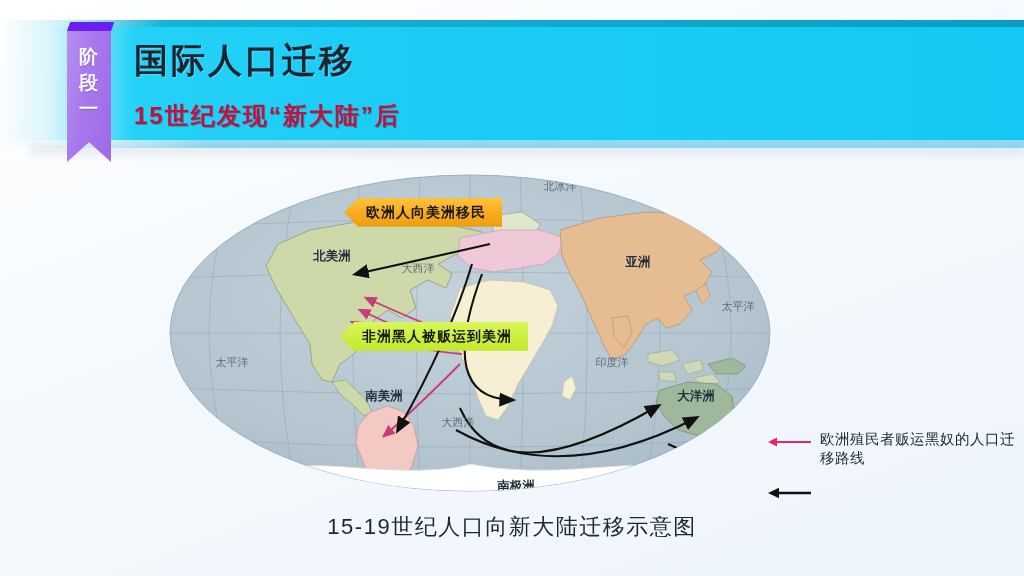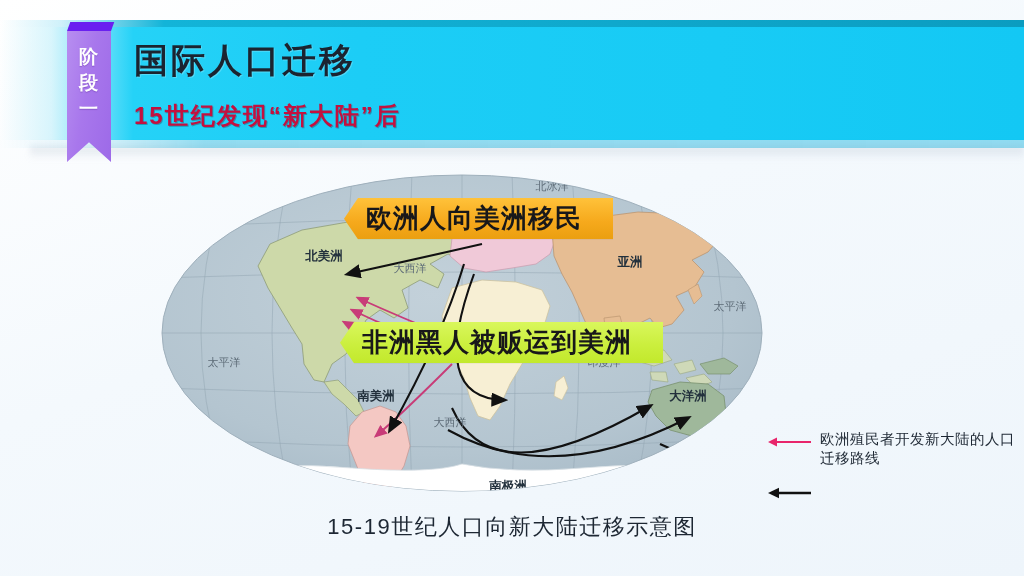--- a/index.html
+++ b/index.html
@@ -132,21 +132,21 @@
     font-weight: bold;
     color: #c4103f;
     letter-spacing: 2px;
     text-shadow: 1px 1px 0 rgba(40,20,30,0.30);
     white-space: nowrap;
   }
 
   
   #map-figure {
     position: absolute;
-    left: 152px;
+    left: 160px;
     top: 168px;
     width: 620px;
     height: 340px;
   }
   #map-svg { display: block; }
 
   
   .ocean-label {
     font-family: "Liberation Sans", "DejaVu Sans", sans-serif;
     font-size: 11px;
@@ -160,25 +160,25 @@
   }
   .watermark-label {
     font-family: "Liberation Sans", "DejaVu Sans", sans-serif;
     font-size: 9px;
     fill: #7e8c97;
   }
 
   
   .callout {
     position: absolute;
-    font-size: 26px;
+    font-size: 14px;
     font-weight: bold;
     color: #18181a;
     letter-spacing: 1px;
-    padding: 7px 31px 7px 22px;
+    padding: 7px 16px 7px 22px;
     white-space: nowrap;
     line-height: 1.05;
     box-sizing: border-box;
   }
   #callout-europe {
     left: 344px;
     top: 198px;
     background: linear-gradient(180deg, #ffc23a 0%, #f6a91c 58%, #eb9f10 100%);
     clip-path: polygon(14px 0, 100% 0, 100% 100%, 14px 100%, 0 50%);
     box-shadow: 2px 2px 3px rgba(90,70,20,0.28);
@@ -373,21 +373,21 @@
   <div class="legend-row">
     <svg class="legend-arrow" viewBox="0 0 44 16" xmlns="http://www.w3.org/2000/svg">
       <defs>
         <marker id="lgPink" markerWidth="7" markerHeight="7" refX="6" refY="3" orient="auto">
           <path d="M0,3 L7,0 L7,6 z" fill="#e8256b"></path>
         </marker>
       </defs>
       <line x1="43" y1="8" x2="6" y2="8" stroke="#e8256b" stroke-width="2.2"></line>
       <path d="M0,8 L9,3.4 L9,12.6 z" fill="#e8256b"></path>
     </svg>
-    <div class="legend-label">欧洲殖民者开发新大陆的人口迁移路线</div>
+    <div class="legend-label">欧洲殖民者贩运黑奴的人口迁移路线</div>
   </div>
   <div class="legend-row">
     <svg class="legend-arrow" viewBox="0 0 44 16" xmlns="http://www.w3.org/2000/svg">
       <line x1="43" y1="8" x2="8" y2="8" stroke="#111111" stroke-width="2.4"></line>
       <path d="M0,8 L11,2.8 L11,13.2 z" fill="#111111"></path>
     </svg>
   </div>
 </div>
 
 <div id="map-caption">15-19世纪人口向新大陆迁移示意图</div>

